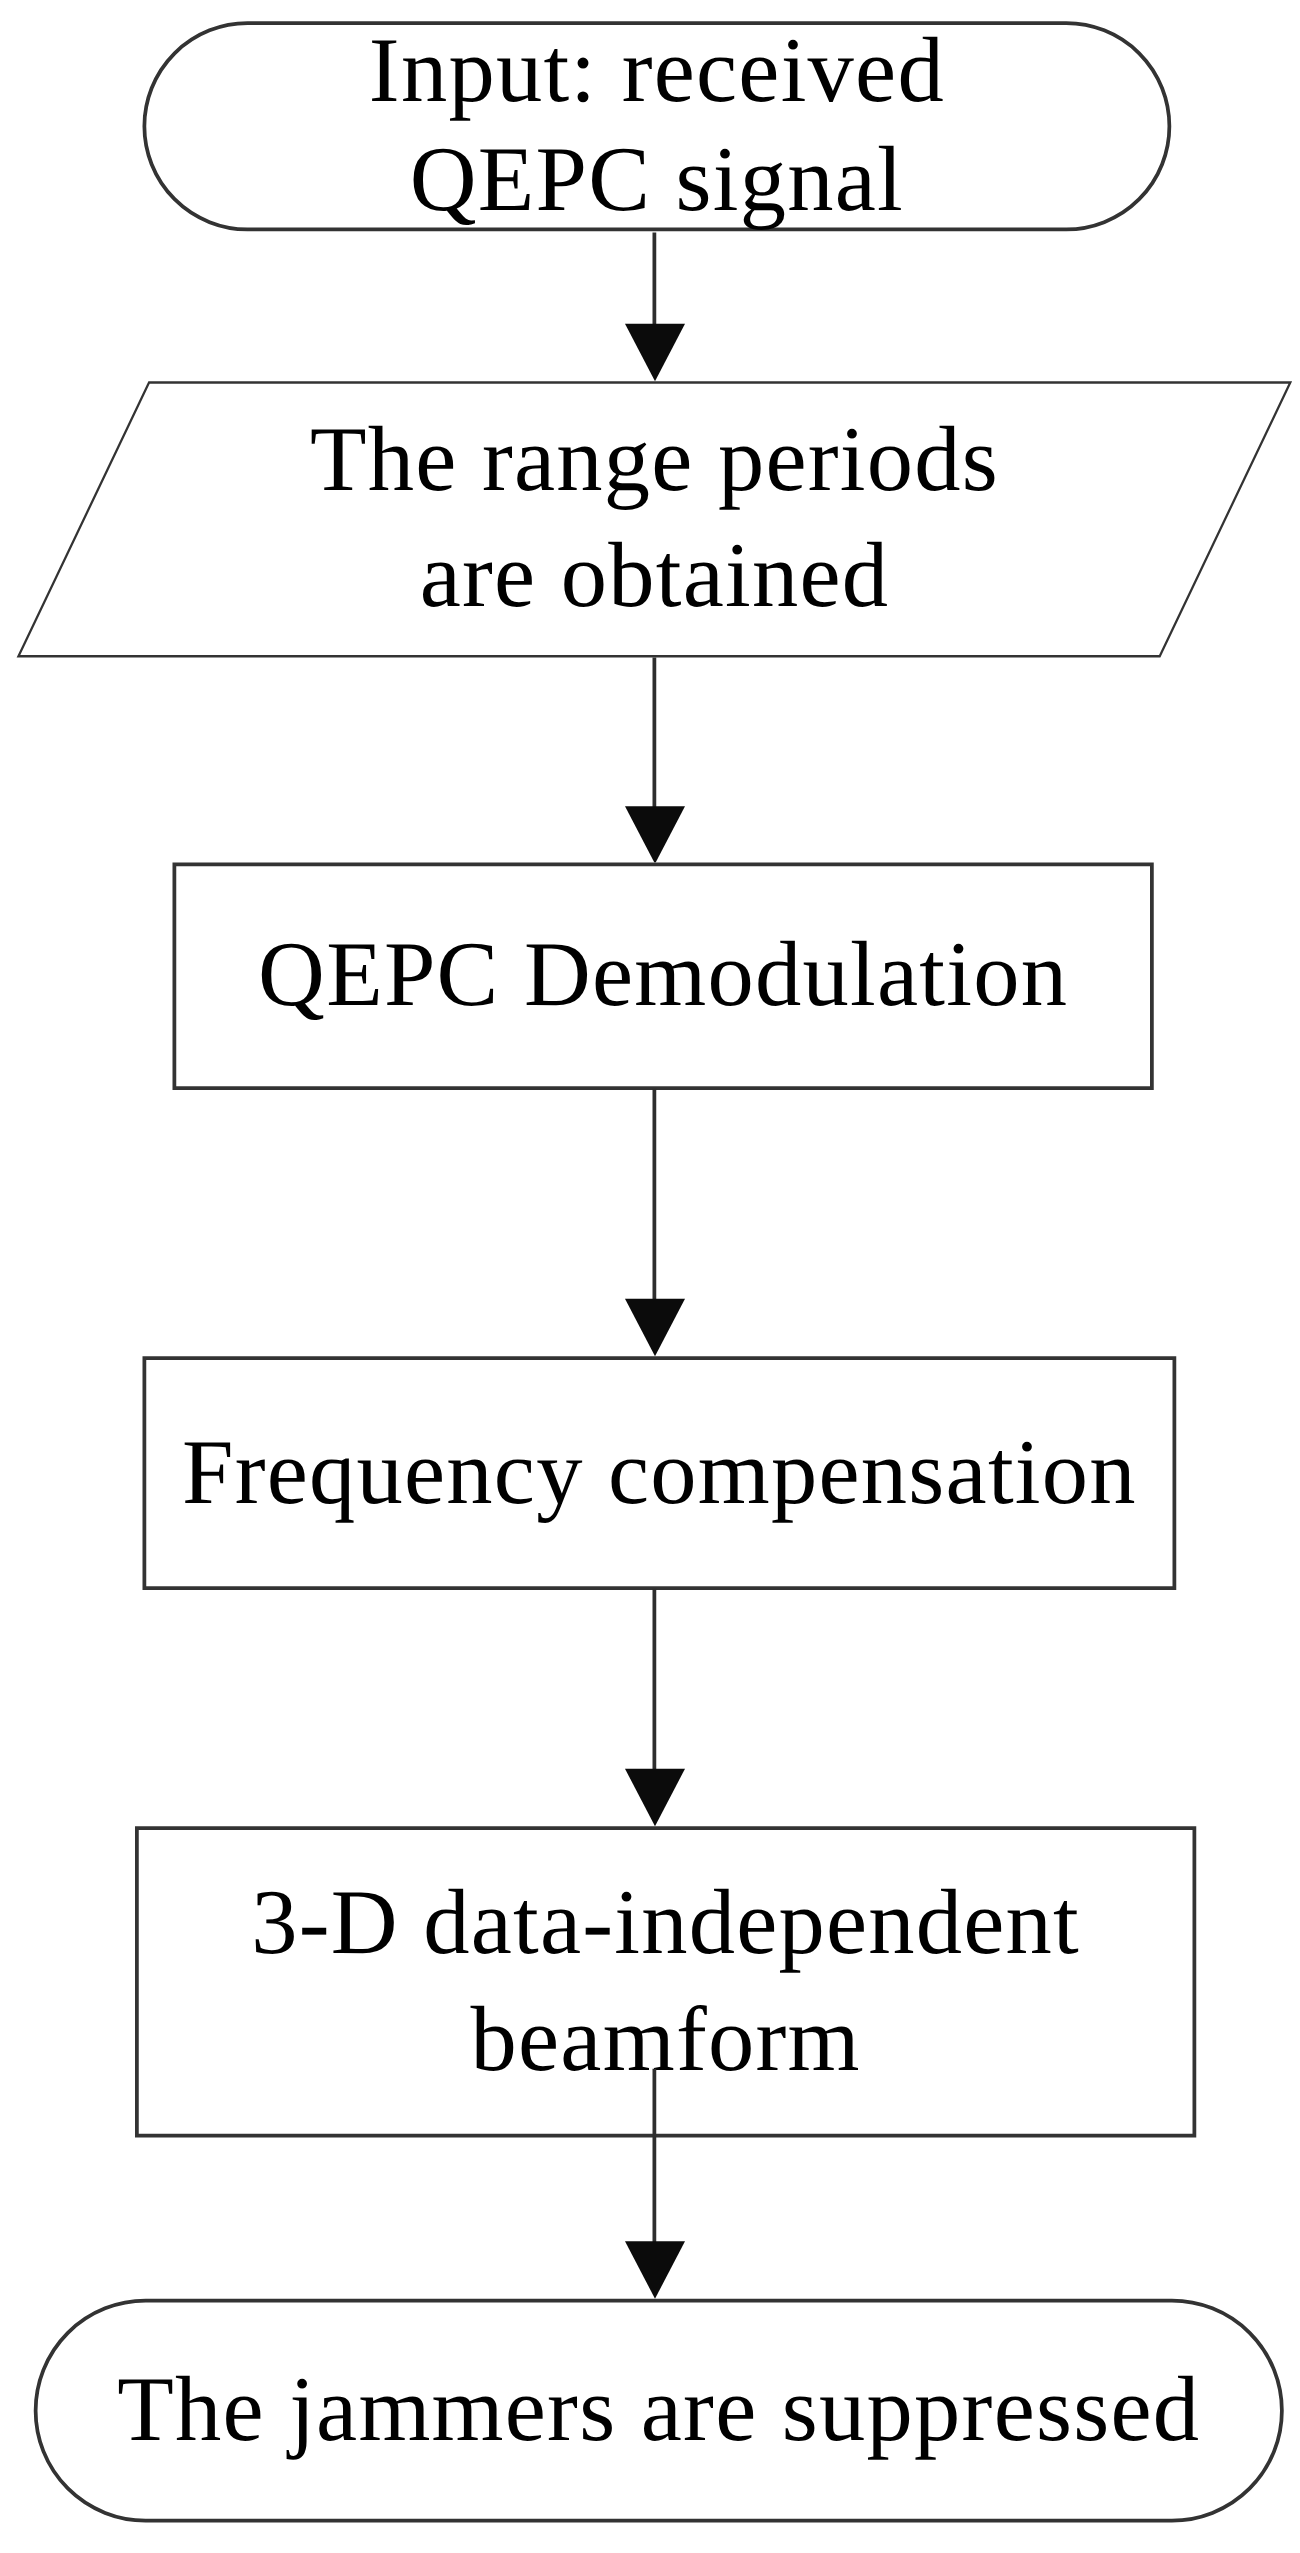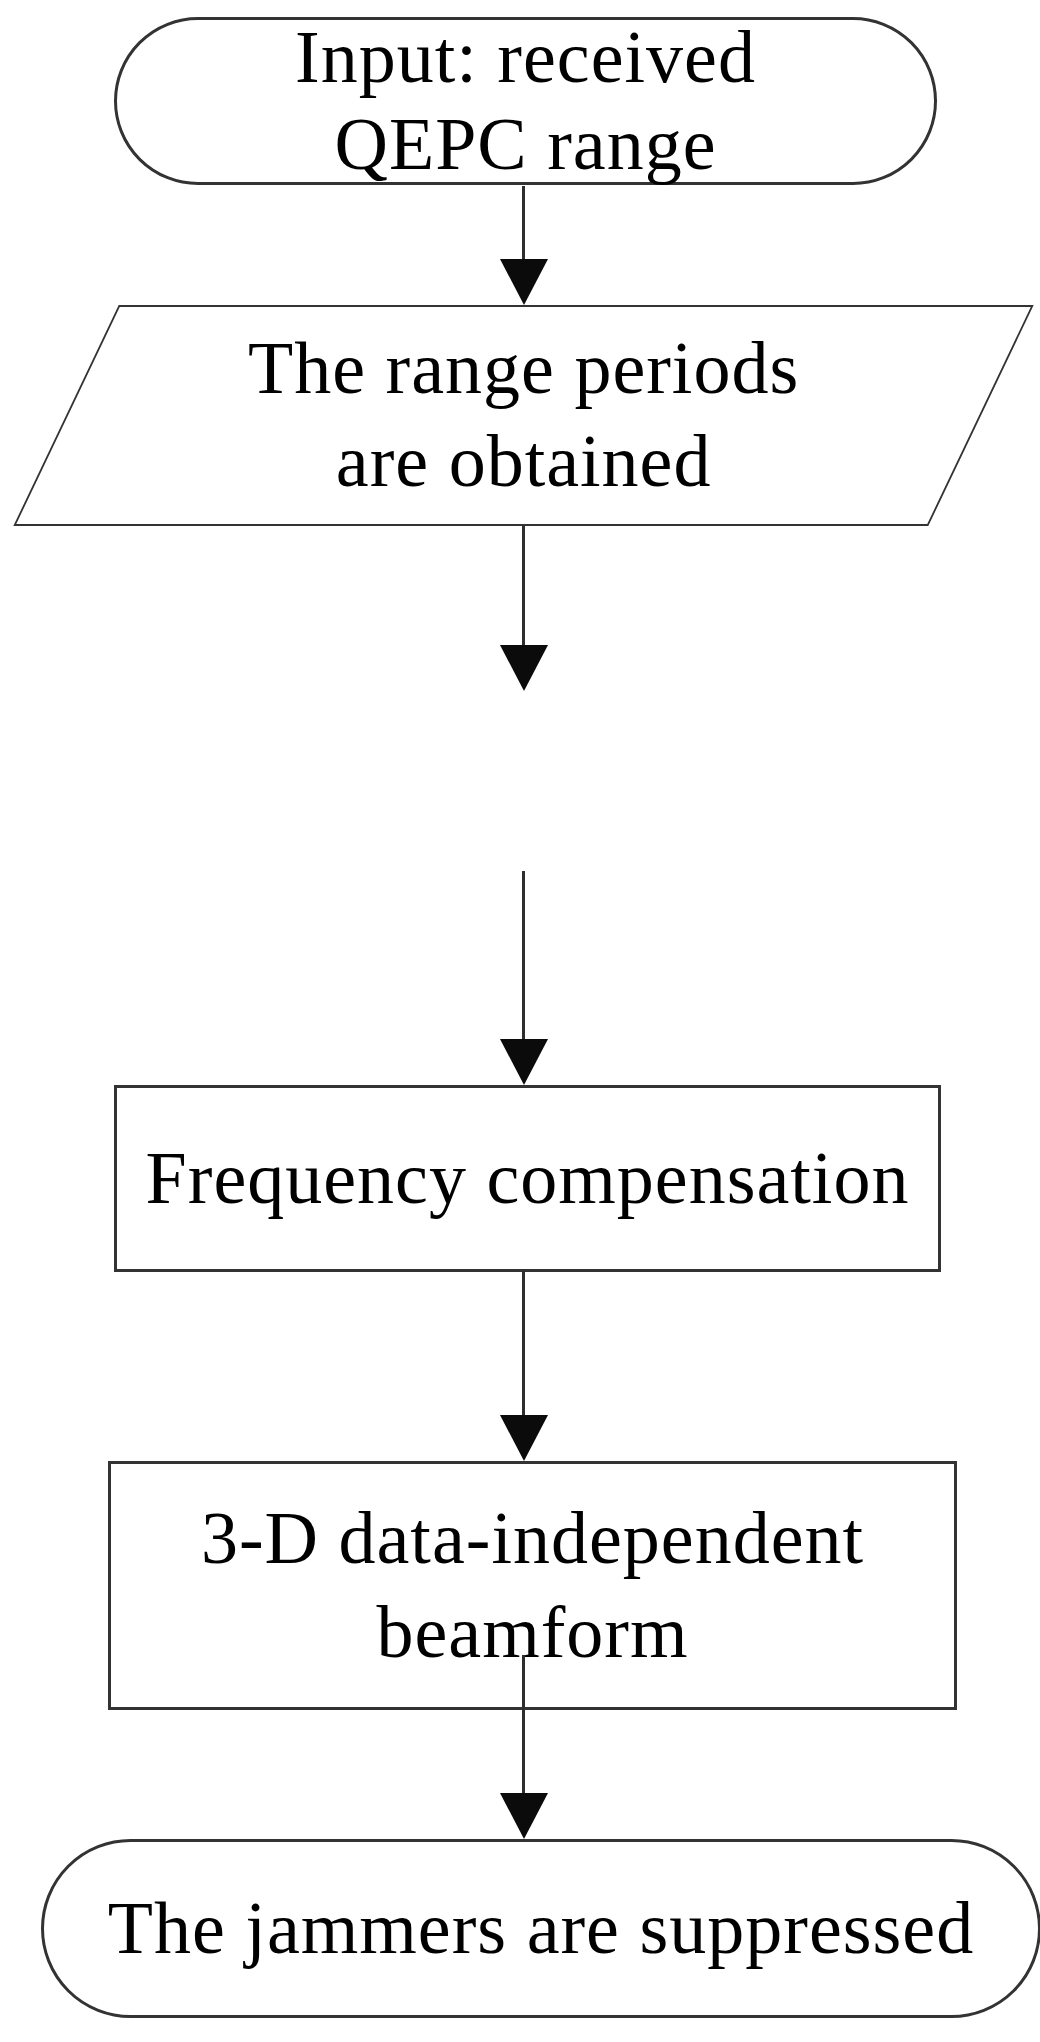--- a/index.html
+++ b/index.html
@@ -47,21 +47,21 @@
   }
   #n-io .unskew {
     transform: skewX(25.5deg);
     width: 100%;
     text-align: center;
   }
   #n-p1 { left: 138px; top: 690px;  width: 785px; height: 182px; }
   #n-p2 { left: 114px; top: 1085px; width: 827px; height: 187px; align-items: flex-end; }
   #n-p3 { left: 108px; top: 1461px; width: 849px; height: 249px; }
   #n-end {
-    left: 41px; top: 1839px; width: 1000px; height: 179px;
+    left: 27px; top: 1839px; width: 1000px; height: 179px;
     border-radius: 90px;
     align-items: flex-end;
   }
 
   
   .arrow-shaft {
     position: absolute;
     left: 522px;
     width: 3px;
     background: #2e2e2e;
@@ -86,36 +86,39 @@
   #a5-shaft { top: 1655px; height: 140px; }
   #a5-head  { top: 1793px; }
 </style>
 </head>
 <body>
 
 <div class="canvas">
 
   <div class="node" id="n-start">
     <div class="line">Input: received</div>
-    <div class="line">QEPC range</div>
+    <div class="line">QEPC signal</div>
   </div>
 
   <div class="arrow-shaft" id="a1-shaft"></div>
   <div class="arrow-head" id="a1-head"></div>
 
   <div class="node" id="n-io">
     <div class="unskew">
       <div class="line">The range periods</div>
       <div class="line">are obtained</div>
     </div>
   </div>
 
   <div class="arrow-shaft" id="a2-shaft"></div>
   <div class="arrow-head" id="a2-head"></div>
 
+  <div class="node" id="n-p1">
+    <div class="line">QEPC Demodulation</div>
+  </div>
 
   <div class="arrow-shaft" id="a3-shaft"></div>
   <div class="arrow-head" id="a3-head"></div>
 
   <div class="node" id="n-p2">
     <div class="line">Frequency compensation</div>
   </div>
 
   <div class="arrow-shaft" id="a4-shaft"></div>
   <div class="arrow-head" id="a4-head"></div>

